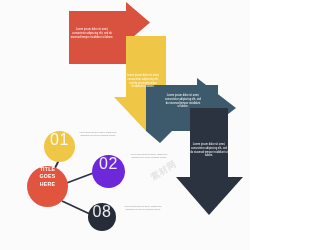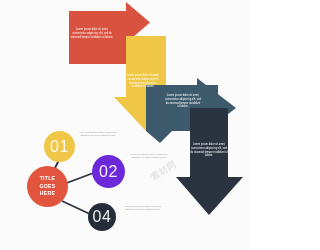--- a/index.html
+++ b/index.html
@@ -33,21 +33,21 @@
   }
   #arrow-text-red   { left: 70px;  top: 28px;  width: 44px; }
   #arrow-text-yellow{ left: 126px; top: 74px;  width: 34px; }
   #arrow-text-teal  { left: 165px; top: 94px;  width: 36px; }
   #arrow-text-navy  { left: 190px; top: 143px; width: 38px; }
 
   .node-circle {
     position: absolute;
     border-radius: 50%;
     display: flex;
-    align-items: center;
+    align-items: flex-start;
     justify-content: center;
     text-align: center;
     color: #ffffff;
     font-family: "Liberation Sans", sans-serif;
   }
   .node-num {
     font-size: 16px;
     font-weight: 400;
     letter-spacing: 0.5px;
     color: rgba(255,255,255,0.92);
@@ -149,21 +149,21 @@
       <div>GOES</div>
       <div>HERE</div>
     </div>
   </div>
 
   <div class="node-circle" id="circle-02">
     <span class="node-num">02</span>
   </div>
 
   <div class="node-circle" id="circle-03">
-    <span class="node-num">04</span>
+    <span class="node-num">08</span>
   </div>
 
   <div class="mini-text" id="mini-text-01">Lorem ipsum dolor sit amet, consectetur adipiscing elit sed do eiusmod tempor.</div>
   <div class="mini-text" id="mini-text-02">Lorem ipsum dolor sit amet, consectetur adipiscing elit sed do eiusmod tempor.</div>
   <div class="mini-text" id="mini-text-03">Lorem ipsum dolor sit amet, consectetur adipiscing elit sed do eiusmod tempor.</div>
 
   <div id="watermark">素材网</div>
 
 </div>
 

